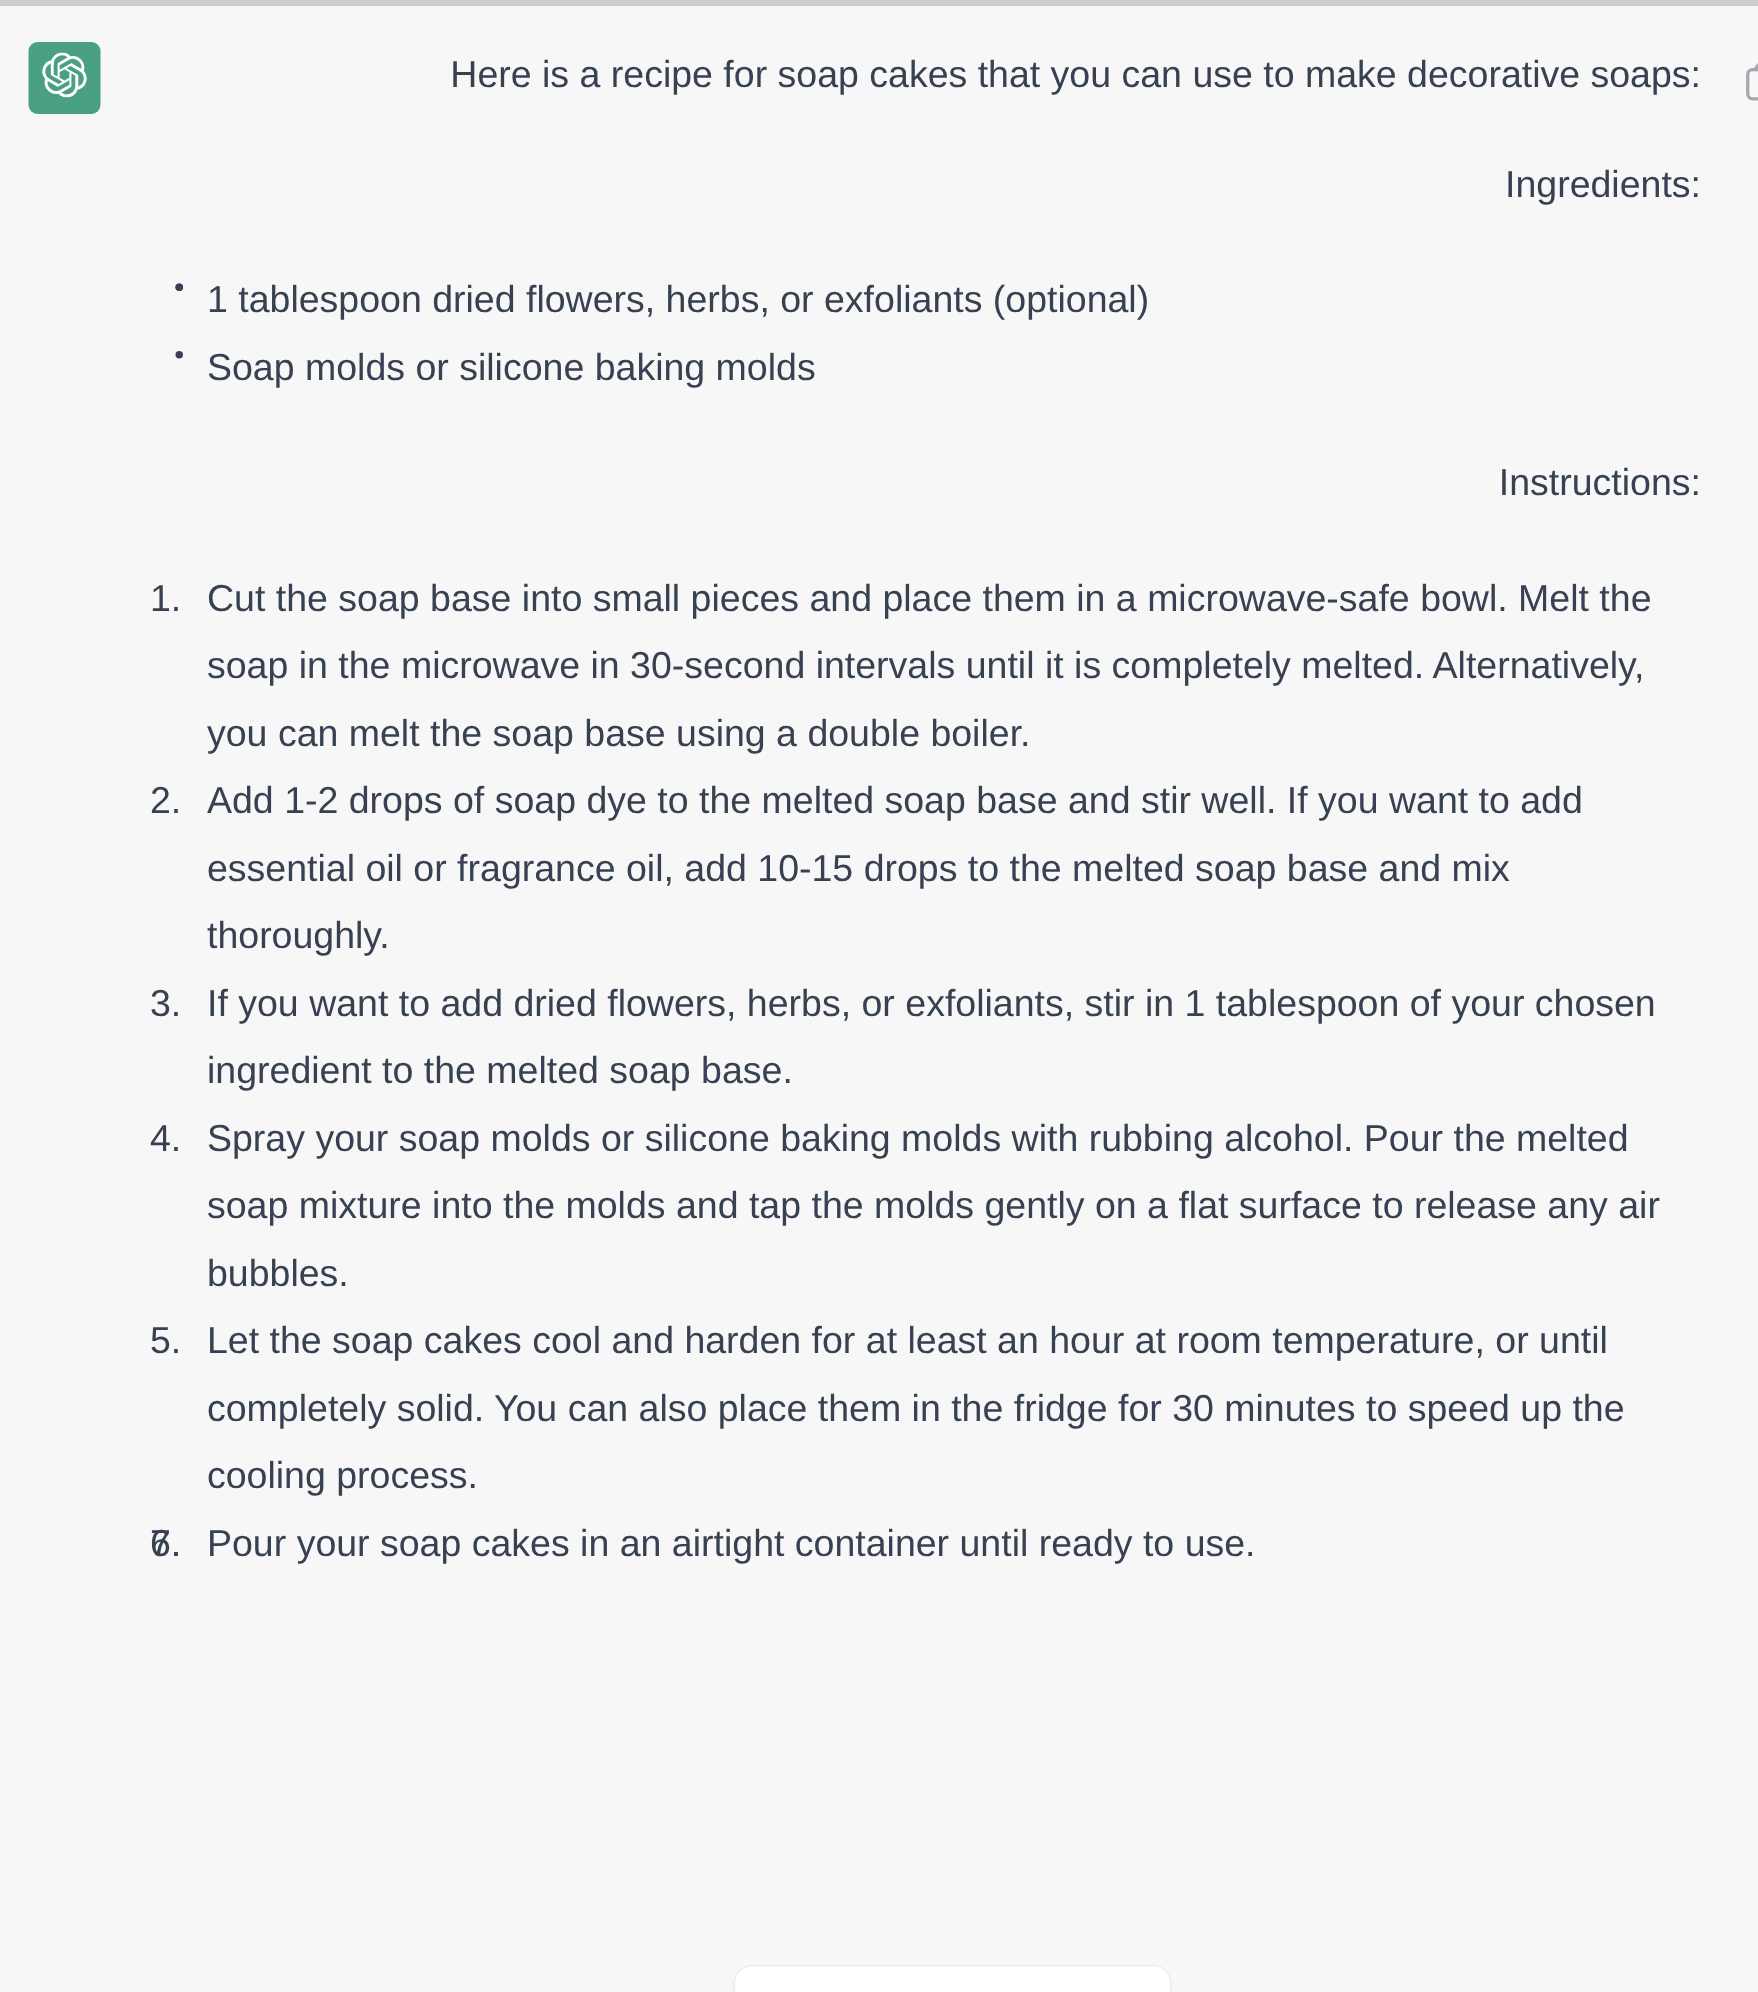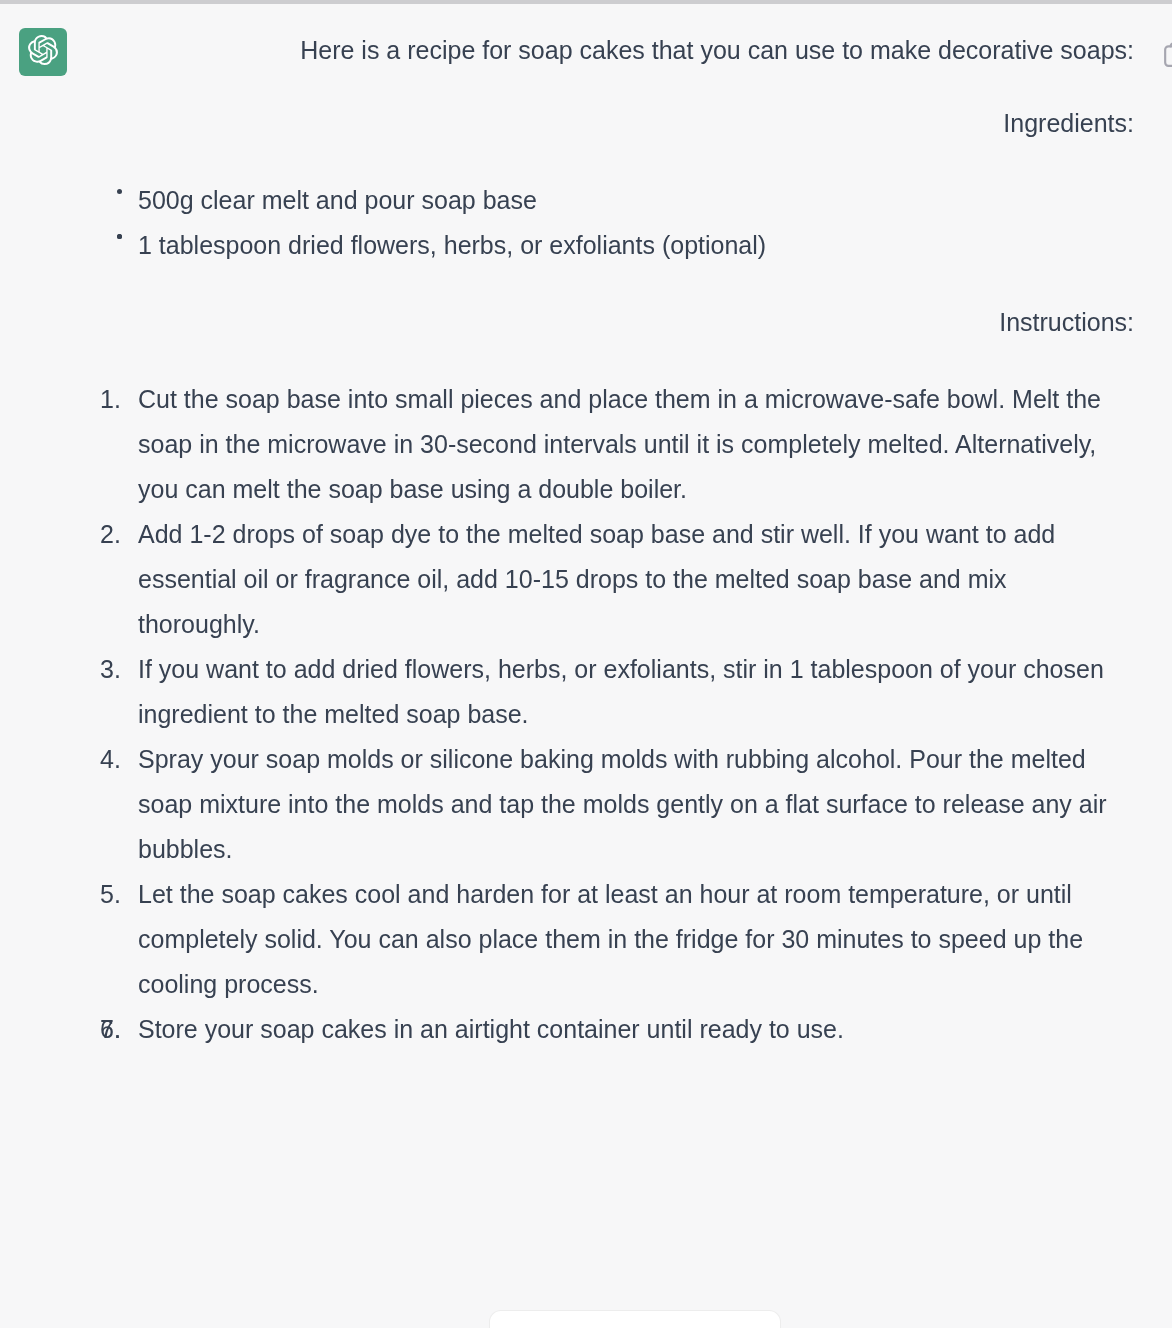--- a/index.html
+++ b/index.html
@@ -111,35 +111,35 @@
       </svg>
     </span>
   </div>
 
   <div class="message-content">
     <p>Here is a recipe for soap cakes that you can use to make decorative soaps:</p>
 
     <p>Ingredients:</p>
 
     <ul>
-      <li><span class="bullet-dot"></span><span>500g clear melt and pour soap base</span></li>
       <li><span class="bullet-dot"></span></li>
       <li><span class="bullet-dot"></span><span>1 tablespoon dried flowers, herbs, or exfoliants (optional)</span></li>
+      <li><span class="bullet-dot"></span><span>Soap molds or silicone baking molds</span></li>
     </ul>
 
     <p>Instructions:</p>
 
     <ol>
       <li><span class="list-number">1.</span><span>Cut the soap base into small pieces and place them in a microwave-safe bowl. Melt the soap in the microwave in 30-second intervals until it is completely melted. Alternatively, you can melt the soap base using a double boiler.</span></li>
       <li><span class="list-number">2.</span><span>Add 1-2 drops of soap dye to the melted soap base and stir well. If you want to add essential oil or fragrance oil, add 10-15 drops to the melted soap base and mix thoroughly.</span></li>
       <li><span class="list-number">3.</span><span>If you want to add dried flowers, herbs, or exfoliants, stir in 1 tablespoon of your chosen ingredient to the melted soap base.</span></li>
       <li><span class="list-number">4.</span><span>Spray your soap molds or silicone baking molds with rubbing alcohol. Pour the melted soap mixture into the molds and tap the molds gently on a flat surface to release any air bubbles.</span></li>
       <li><span class="list-number">5.</span><span>Let the soap cakes cool and harden for at least an hour at room temperature, or until completely solid. You can also place them in the fridge for 30 minutes to speed up the cooling process.</span></li>
       <li><span class="list-number">6.</span></li>
-      <li><span class="list-number">7.</span><span>Store your soap cakes in an airtight container until ready to use.</span></li>
+      <li><span class="list-number">7.</span><span>Pour your soap cakes in an airtight container until ready to use.</span></li>
     </ol>
   </div>
 
   <button class="copy-btn">
     <span>
       <svg viewBox="0 0 24 24" fill="none" stroke="currentColor" stroke-width="2" stroke-linecap="round" stroke-linejoin="round">
         <rect x="2" y="4" width="15" height="18" rx="3"></rect>
         <path d="M7 4a3 3 0 0 1 3-3h9a3 3 0 0 1 3 3v12a3 3 0 0 1-3 3"></path>
       </svg>
     </span>

